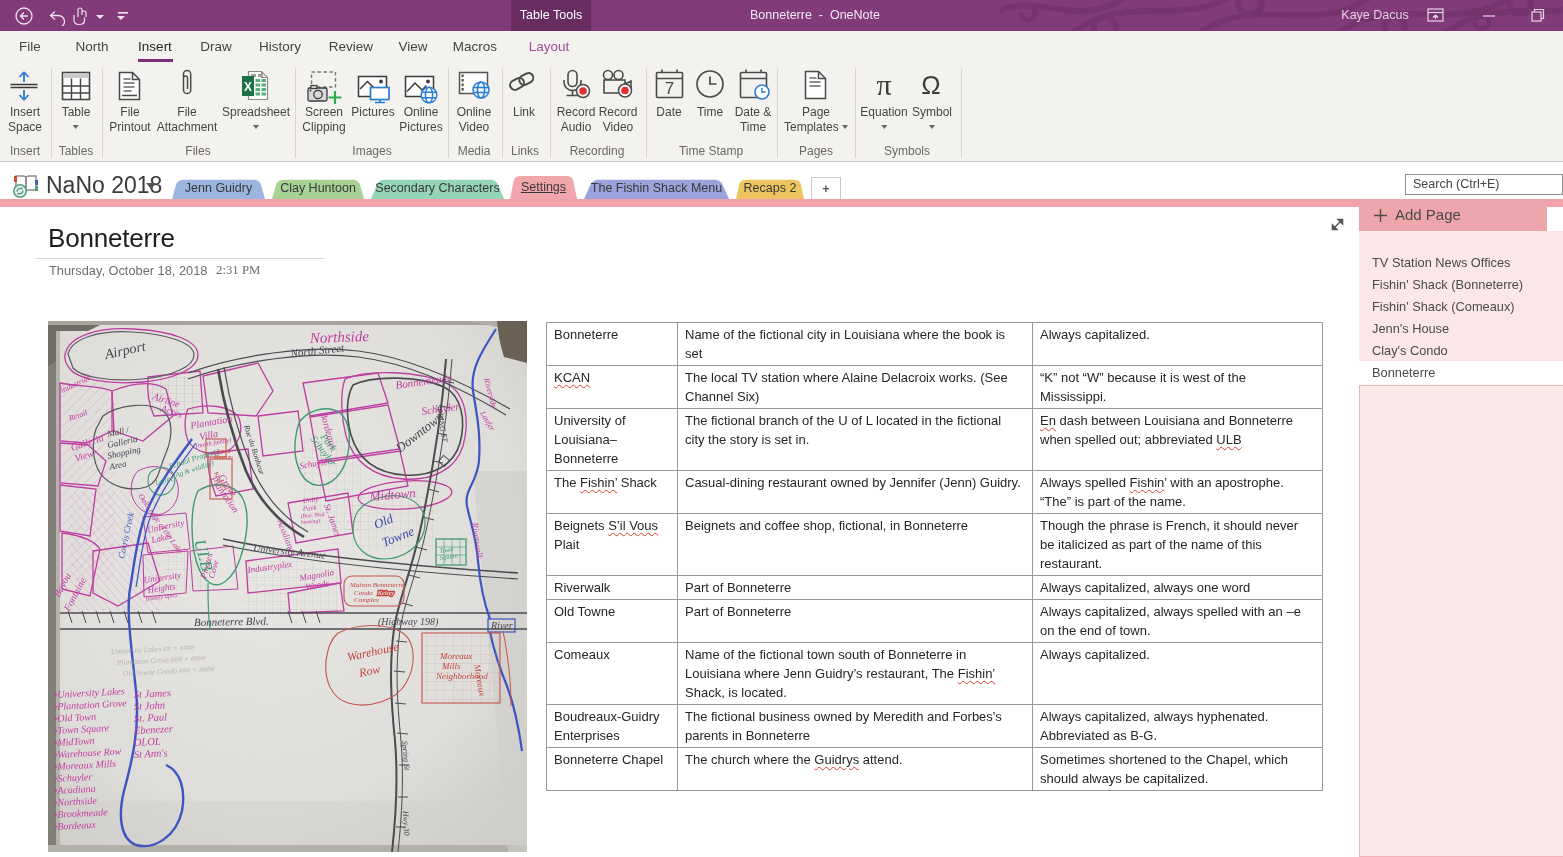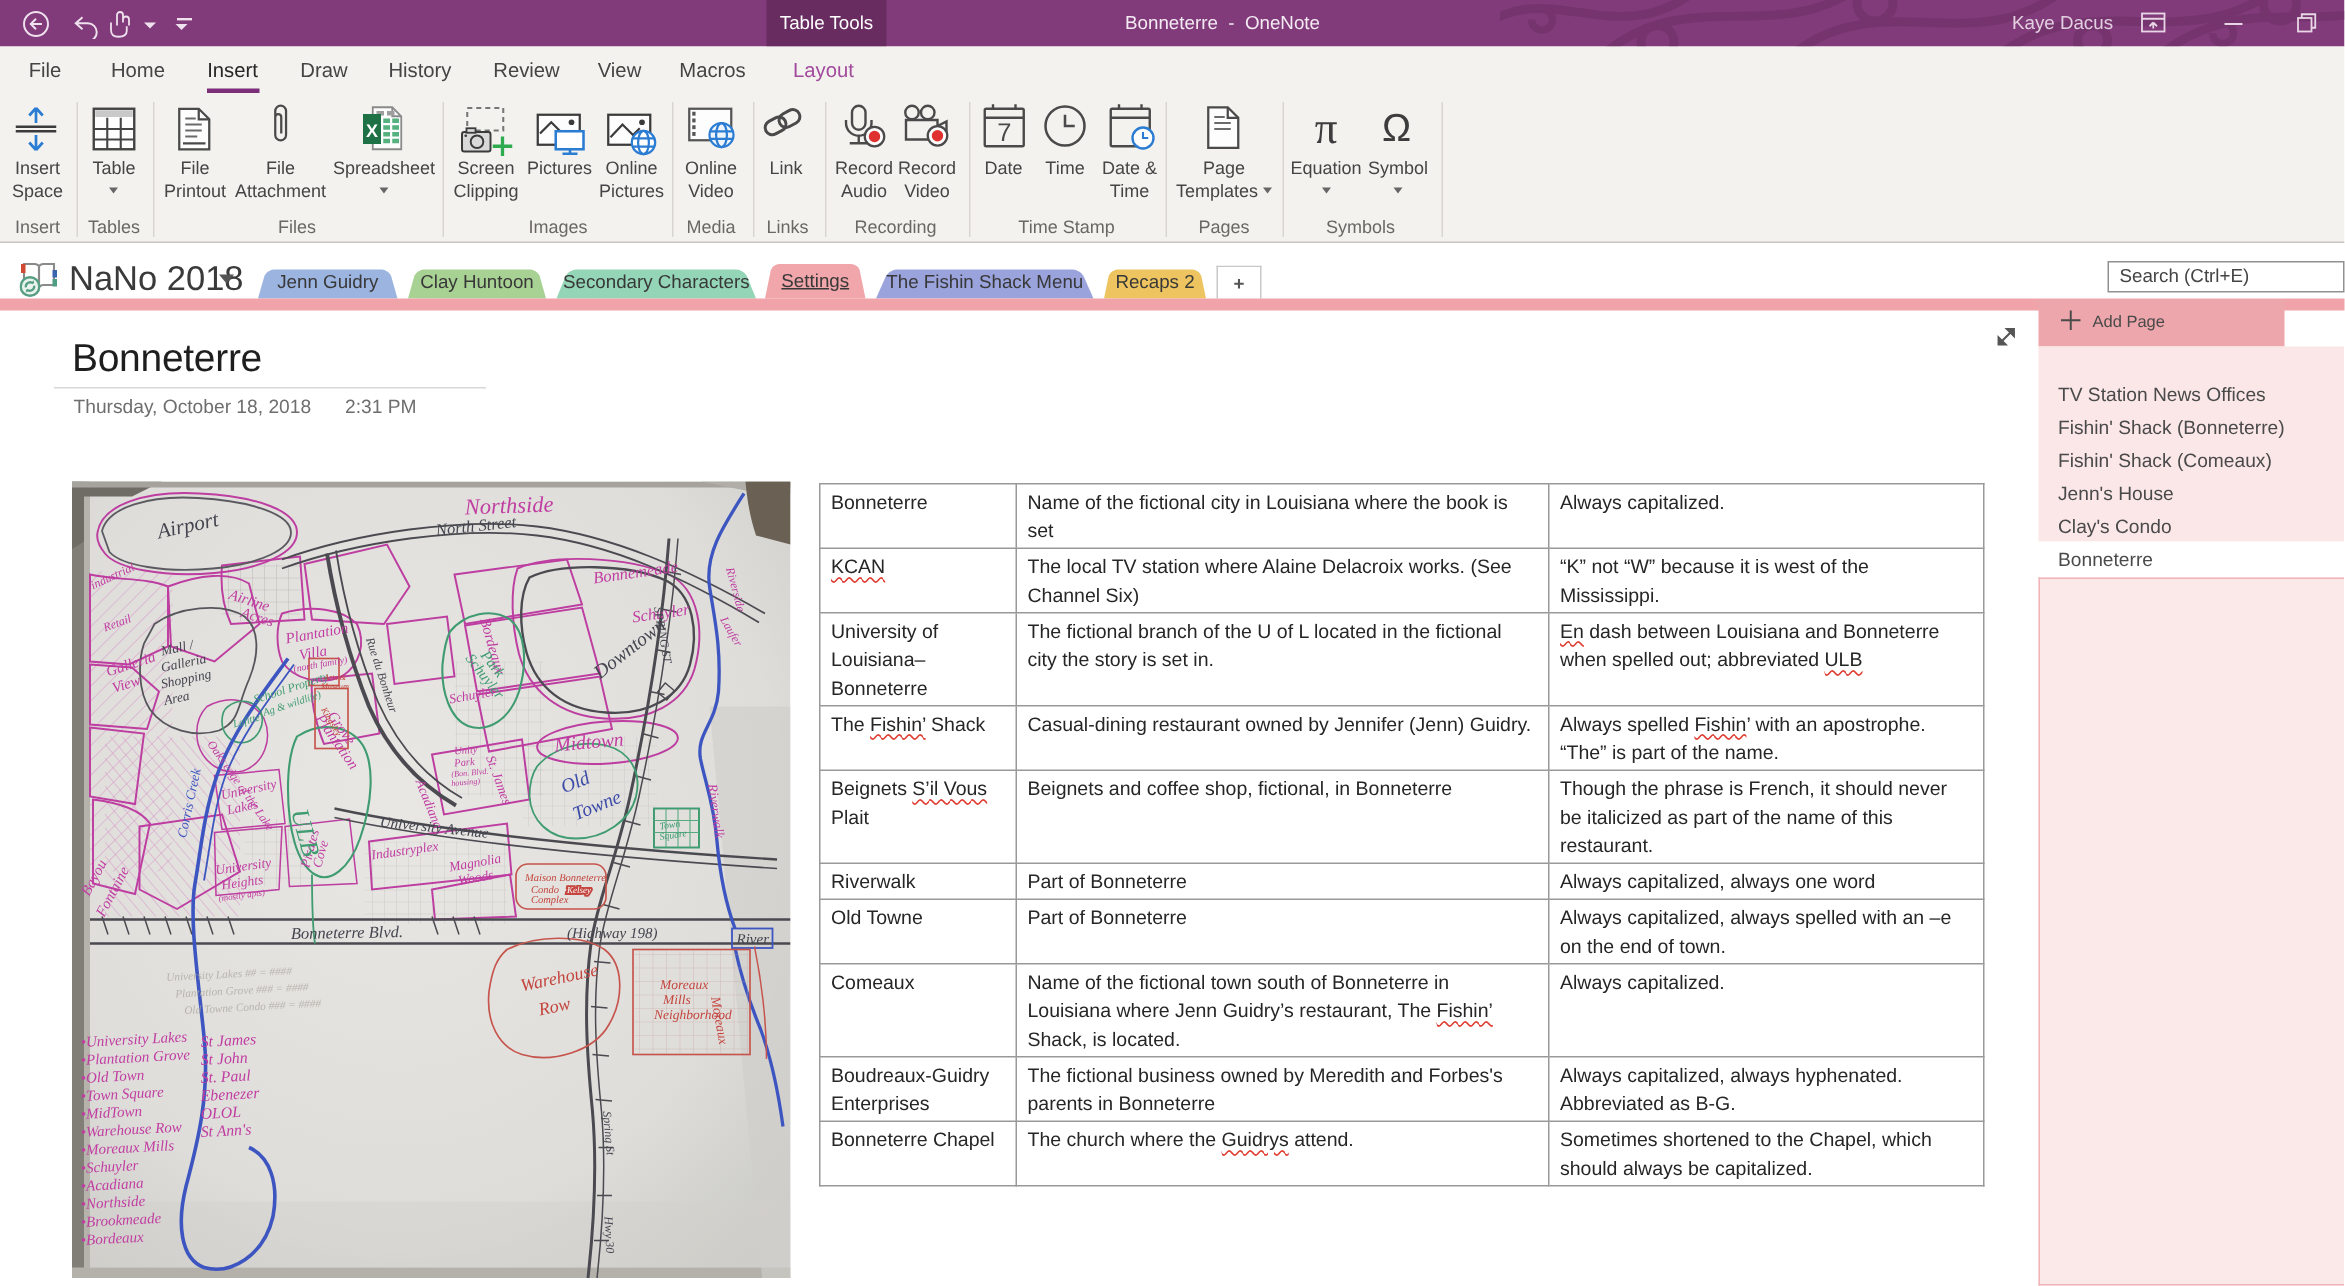--- a/index.html
+++ b/index.html
@@ -29,30 +29,30 @@
   .sectab { position:absolute; top:14px; height:22px; font-size:12.5px; color:#383838; text-align:center; line-height:23px; }
   .sectab i { position:absolute; left:0; top:0; width:100%; height:100%; background:var(--c); border-radius:6px 6px 0 0; transform:perspective(20px) rotateX(7deg); transform-origin:50% 100%; font-style:normal; }
   .sectab s { text-decoration:none; position:relative; display:block; }
   #pinkbar { left:0; top:199px; width:1563px; height:8px; background:#f0a4a9; }
 
   
   #content { left:0; top:207px; width:1359px; height:650px; background:#fff; }
   #ptitle { left:48px; top:223px; font-size:26px; color:#1e1e1e; letter-spacing:-0.2px; }
   #pdivider { left:36px; top:258px; width:288px; height:1px; background:#d8d8d8; }
   #pdate { left:49px; top:263px; font-size:12.8px; color:#6e6e6e; }
-  #ptime { left:230px; top:263px; font-size:12.8px; color:#6e6e6e; }
+  #ptime { left:216px; top:263px; font-size:12.8px; color:#6e6e6e;font-family:Liberation Serif, serif; }
 
   
   #ntable { left:546px; top:322px; border-collapse:collapse; table-layout:fixed; }
   #ntable td { border:1px solid #999; vertical-align:top; font-size:13px; color:#262626; line-height:19px; padding:2px 4px 2px 7px; }
   .sq { text-decoration:underline; text-decoration-style:wavy; text-decoration-color:#e03c31; text-decoration-thickness:1px; text-underline-offset:2px; }
 
   
   #searchbox { left:1405px; top:174px; width:158px; height:21px; background:#fff; border:1px solid #919191; font-size:12.5px; color:#444; line-height:19px; padding-left:7px; }
-  #addpage { left:1359px; top:199px; width:164px; height:32px; background:#eda6ab; color:#4a4a4a; font-size:11px; line-height:32px; }
+  #addpage { left:1359px; top:199px; width:188px; height:32px; background:#eda6ab; color:#4a4a4a; font-size:15px; line-height:32px; }
   #pagecard { left:1359px; top:231px; width:204px; height:130px; background:#fbe7e8;padding-left:44px; }
   .pitem { position:absolute; left:13px; font-size:12.8px; color:#4a4a4a; white-space:nowrap; }
   #selpage { left:1359px; top:361px; width:204px; height:24px; background:#fff; font-size:12.8px; color:#4a4a4a; line-height:24px; padding-left:13px; }
   #lowercard { left:1359px; top:385px; width:204px; height:472px; background:#fbe9ea; border:1px solid #f2b3b8; border-right:none; }
 </style>
 </head>
 <body>
 
 <div class="abs" id="titlebar">
   <svg class="abs" style="left:1000px;top:0" width="563" height="31" viewBox="0 0 563 31">
@@ -95,21 +95,21 @@
       <path d="M10.5 13 v-4 M10.5 9 l-2.5 2.5 M10.5 9 l2.5 2.5"></path>
       <line x1="58" y1="10" x2="70" y2="10"></line>
       <rect x="107" y="6" width="9" height="9"></rect>
       <path d="M109.5 6 v-2.5 h9 v9 H116"></path>
     </g>
   </svg>
 </div>
 
 <div class="abs" id="tabrow">
   <div class="rtab" style="left:14px;width:32px;">File</div>
-  <div class="rtab" style="left:71px;width:42px;">Home</div>
+  <div class="rtab" style="left:71px;width:42px;">North</div>
   <div class="rtab" style="left:134px;width:42px;color:#262626;">Insert</div>
   <div class="rtab" style="left:197px;width:38px;">Draw</div>
   <div class="rtab" style="left:254px;width:52px;">History</div>
   <div class="rtab" style="left:326px;width:50px;">Review</div>
   <div class="rtab" style="left:396px;width:34px;">View</div>
   <div class="rtab" style="left:448px;width:54px;">Macros</div>
   <div class="rtab" style="left:524px;width:50px;color:#a24b9d;">Layout</div>
   <div class="abs" style="left:138px;top:28px;width:35px;height:3px;background:#7b2f78;"></div>
 </div>
 

